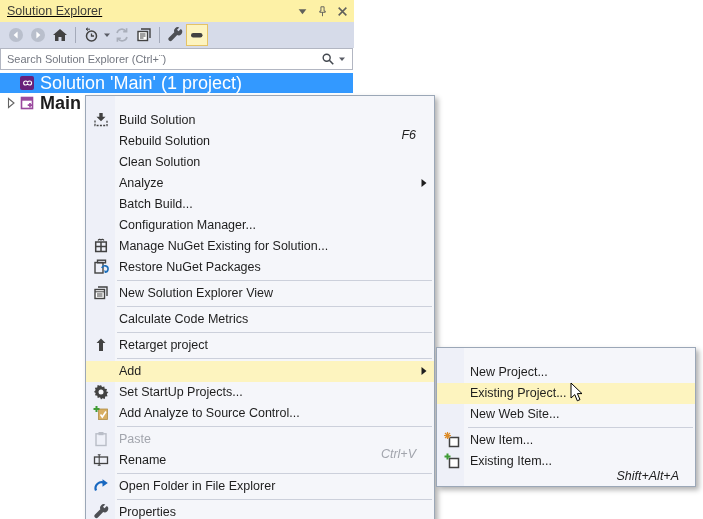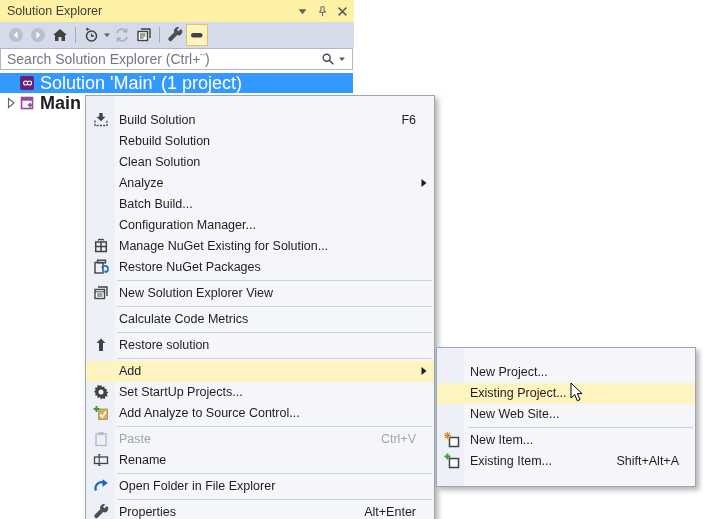--- a/index.html
+++ b/index.html
@@ -2,54 +2,54 @@
 <html style="--titlebar: #fdf1a6; --toolbar: #d6dbe9; --sel: #3399ff; --mhl: #fdf4bf; --menubg: #f5f6fa; --menubrd: #9ba7b7; --strip: #eef0f8;"><head>
 <meta charset="utf-8">
 <style>
   * { margin:0; padding:0; box-sizing:border-box; }
   html,body { background:#ffffff; }
   body { font-family:"Liberation Sans","DejaVu Sans",sans-serif; }
   .stage { position:relative; width:703px; height:519px; background:#fff; overflow:hidden; }
 
   
   .panel { position:absolute; left:0; top:0; width:354px; height:519px; background:#fff; }
-  .titlebar { position:absolute; left:0; top:0; right:0; height:22px; background:var(--titlebar); display:flex; align-items:center; padding:0 6px 0 7px; }
+  .titlebar { position:absolute; left:0; top:0; right:0; height:22px; background:var(--titlebar); display:flex; align-items:center; padding:0 6px 0 7px;text-decoration:underline; }
   .titlebar .t { font-size:12.5px; color:#3f3e39; flex:1; }
   .titlebar .ticons { display:flex; align-items:center; gap:9px; }
   .titlebar .ticons .ic { width:11px; height:11px; display:inline-flex; }
 
   .toolbar { position:absolute; left:0; top:22px; right:0; height:26px; background:var(--toolbar); display:flex; align-items:center; padding-left:5px; }
   .tbtn { width:22px; height:22px; display:flex; align-items:center; justify-content:center; border:1px solid transparent; }
   .tbtn .ic { width:16px; height:16px; display:inline-flex; }
   .tbtn.active { background:var(--mhl); border-color:#e5c365; }
   .tsep { width:1px; height:16px; background:#a4aaba; margin:0 4px; }
   .tcaret { width:8px; height:8px; display:inline-flex; margin-left:1px; }
 
   .searchrow { position:absolute; left:0; top:48px; right:1px; height:22px; background:#fff; border:1px solid #b2b6c2; display:flex; align-items:center; }
-  .searchrow input { flex:1; border:none; outline:none; font-family:inherit; font-size:14px; color:#1e1e1e; padding:0 0 0 6px; background:transparent; }
+  .searchrow input { flex:1; border:none; outline:none; font-family:inherit; font-size:11px; color:#1e1e1e; padding:0 0 0 6px; background:transparent; }
   .searchrow input::placeholder { color:#737780; opacity:1; }
   .searchrow .ic { width:14px; height:14px; display:inline-flex; margin-right:2px; }
   .searchrow .tcaret { margin-right:6px; }
 
   .tree { position:absolute; left:0; top:71px; right:0; bottom:0; background:#fff; }
   .trow { position:absolute; left:0; right:1px; height:20px; display:flex; align-items:center; font-size:18px; color:#1e1e1e; }
   .trow.sel { background:var(--sel); color:#fff; }
   .trow .ic { width:16px; height:16px; display:inline-flex; flex:none; }
   .trow .exp { width:16px; height:16px; display:inline-flex; flex:none; }
   .trow .lbl { margin-left:5px; white-space:nowrap; }
   .trow .lbl.b { font-weight:700; }
 
   
   .menu { position:absolute; background:var(--menubg); border:1px solid var(--menubrd); box-shadow:3px 3px 5px rgba(0,0,0,.30); padding:14px 0; z-index:5; }
   .strip { position:absolute; left:0; top:0; bottom:0; background:var(--strip); z-index:0; }
   .mi { position:relative; height:21px; line-height:21px; font-size:12.5px; color:#1e1e1e; padding-left:33px; white-space:nowrap; z-index:1; }
   .mi.hl { background:var(--mhl); }
   .mi.disabled { color:#a2a5ad; }
   .mi .ic { position:absolute; left:7px; top:2px; width:16px; height:16px; display:inline-flex; }
-  .mi .sc { position:absolute; top:0; font-size:12.5px; }
+  .mi .sc { position:absolute; top:15px; font-size:12.5px;font-style:italic; }
   .mi .ar { position:absolute; right:6px; top:5px; width:8px; height:10px; display:inline-flex; }
   .msep { position:relative; z-index:1; height:1px; background:#ccd0db; margin:2px 2px 2px 31px; }
   svg { display:block; width:100%; height:100%; }
 
   .cursor { position:absolute; z-index:20; width:14px; height:21px; }
 </style>
 </head>
 <body>
 
 <div class="stage">
@@ -235,21 +235,21 @@
             <path d="M2 6.8h9.5M4 9h5.5M4 11h5.5" stroke="#424242"></path>
           </svg>
         </span><span>New Solution Explorer View</span></div>
       <div class="msep"></div>
       <div class="mi"><span>Calculate Code Metrics</span></div>
       <div class="msep"></div>
       <div class="mi"><span class="ic">
           <svg viewBox="0 0 16 16">
             <path d="M8 1.5 12.5 6H10v8H6V6H3.5z" fill="#424242"></path>
           </svg>
-        </span><span>Restore solution</span></div>
+        </span><span>Retarget project</span></div>
       <div class="msep"></div>
       <div class="mi hl"><span>Add</span><span class="ar">
           <svg viewBox="0 0 8 10">
             <path d="M1.5 1l5 4-5 4z" fill="#1e1e1e"></path>
           </svg>
         </span></div>
       <div class="mi"><span class="ic">
           <svg viewBox="0 0 16 16">
             <path d="M8 1l1 2.1 2.3-.7.4 2.3 2.3.4-.7 2.3L15.4 8l-1.6 1.9.7 2.3-2.3.4-.4 2.3-2.3-.7L8 15.4l-1-2.1-2.3.7-.4-2.3-2.3-.4.7-2.3L1 8l1.6-1.9-.7-2.3 2.3-.4.4-2.3 2.3.7z" fill="#424242"></path>
             <circle cx="8" cy="8" r="2.5" fill="#f5f6fa"></circle>

